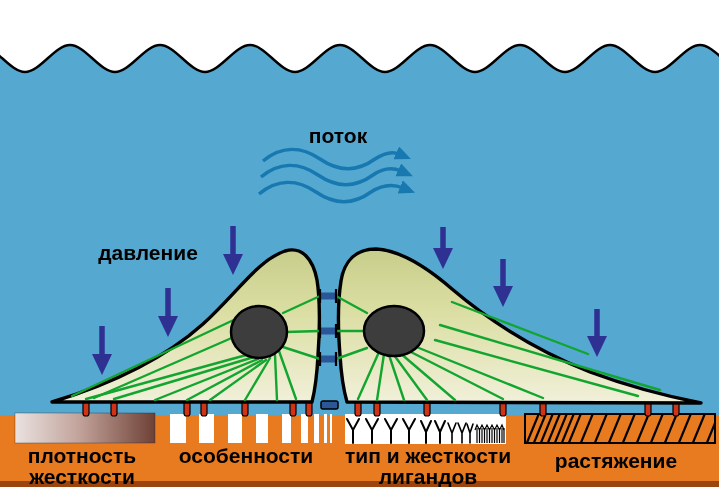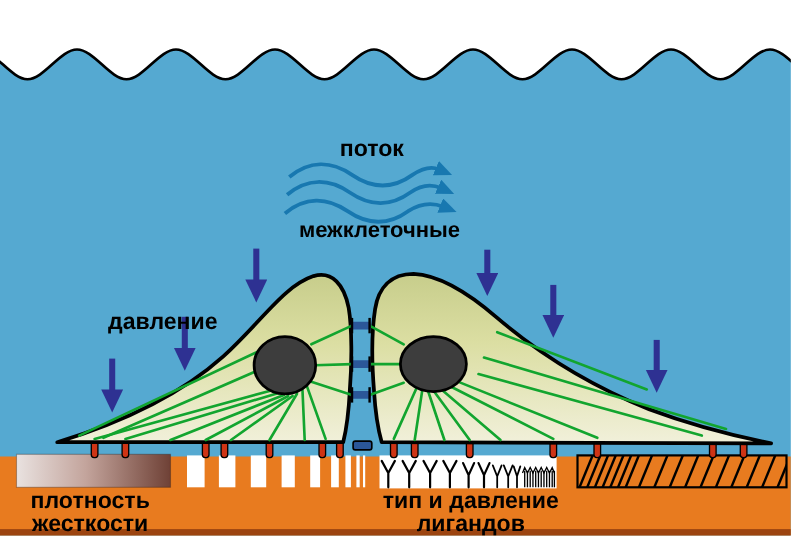--- a/index.html
+++ b/index.html
@@ -237,24 +237,25 @@
 
     <g stroke="#1878b0" stroke-width="3.5" fill="none" marker-end="url(#flowHead)">
       <path d="M263,161 C281,146 301,146 320,159 C339,172 357,172 375,159 C384,153 392,151 399,154"></path>
       <path d="M261,177 C279,162 299,162 318,175 C337,188 355,188 373,175 C383,168 392,167 401,171"></path>
       <path d="M259,194 C277,179 297,179 316,192 C335,205 353,205 371,192 C382,185 393,184 403,188"></path>
     </g>
   </svg>
 
   <div class="lbl" style="left:338px;top:124px;">поток</div>
 
-  <div class="lbl" style="left:345px;top:198px;font-size:20px;">межклеточные</div>
-
-  <div class="lbl" style="left:148px;top:241px;margin-top:40px;">давление</div>
+
+  <div class="lbl" style="left:148px;top:241px;">давление</div>
 
   <div class="lbl" style="left:82px;top:444px;">плотность</div>
   <div class="lbl" style="left:82px;top:465px;">жесткости</div>
 
-
-  <div class="lbl" style="left:428px;top:444px;">тип и давление</div>
+  <div class="lbl" style="left:246px;top:444px;">особенности</div>
+
+  <div class="lbl" style="left:428px;top:444px;">тип и жесткости</div>
   <div class="lbl" style="left:428px;top:465px;">лигандов</div>
 
+  <div class="lbl" style="left:616px;top:449px;">растяжение</div>
 </div>
 
 </body></html>

